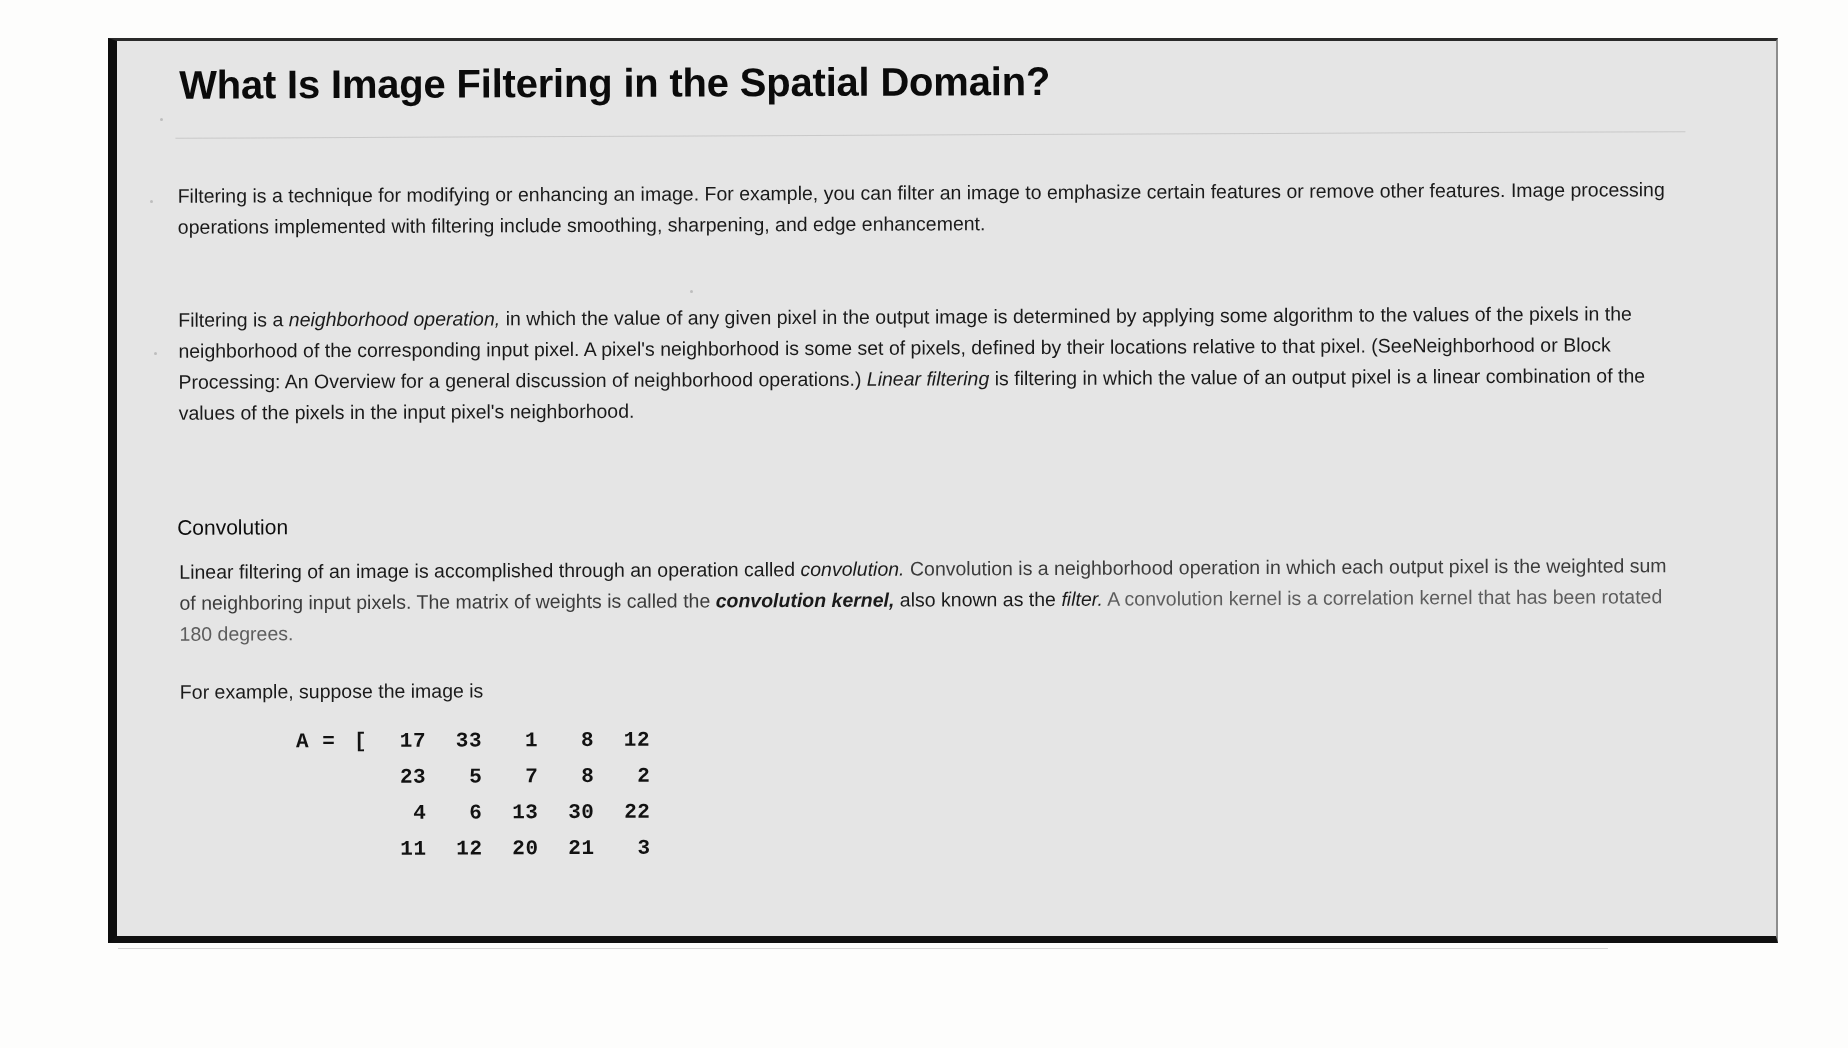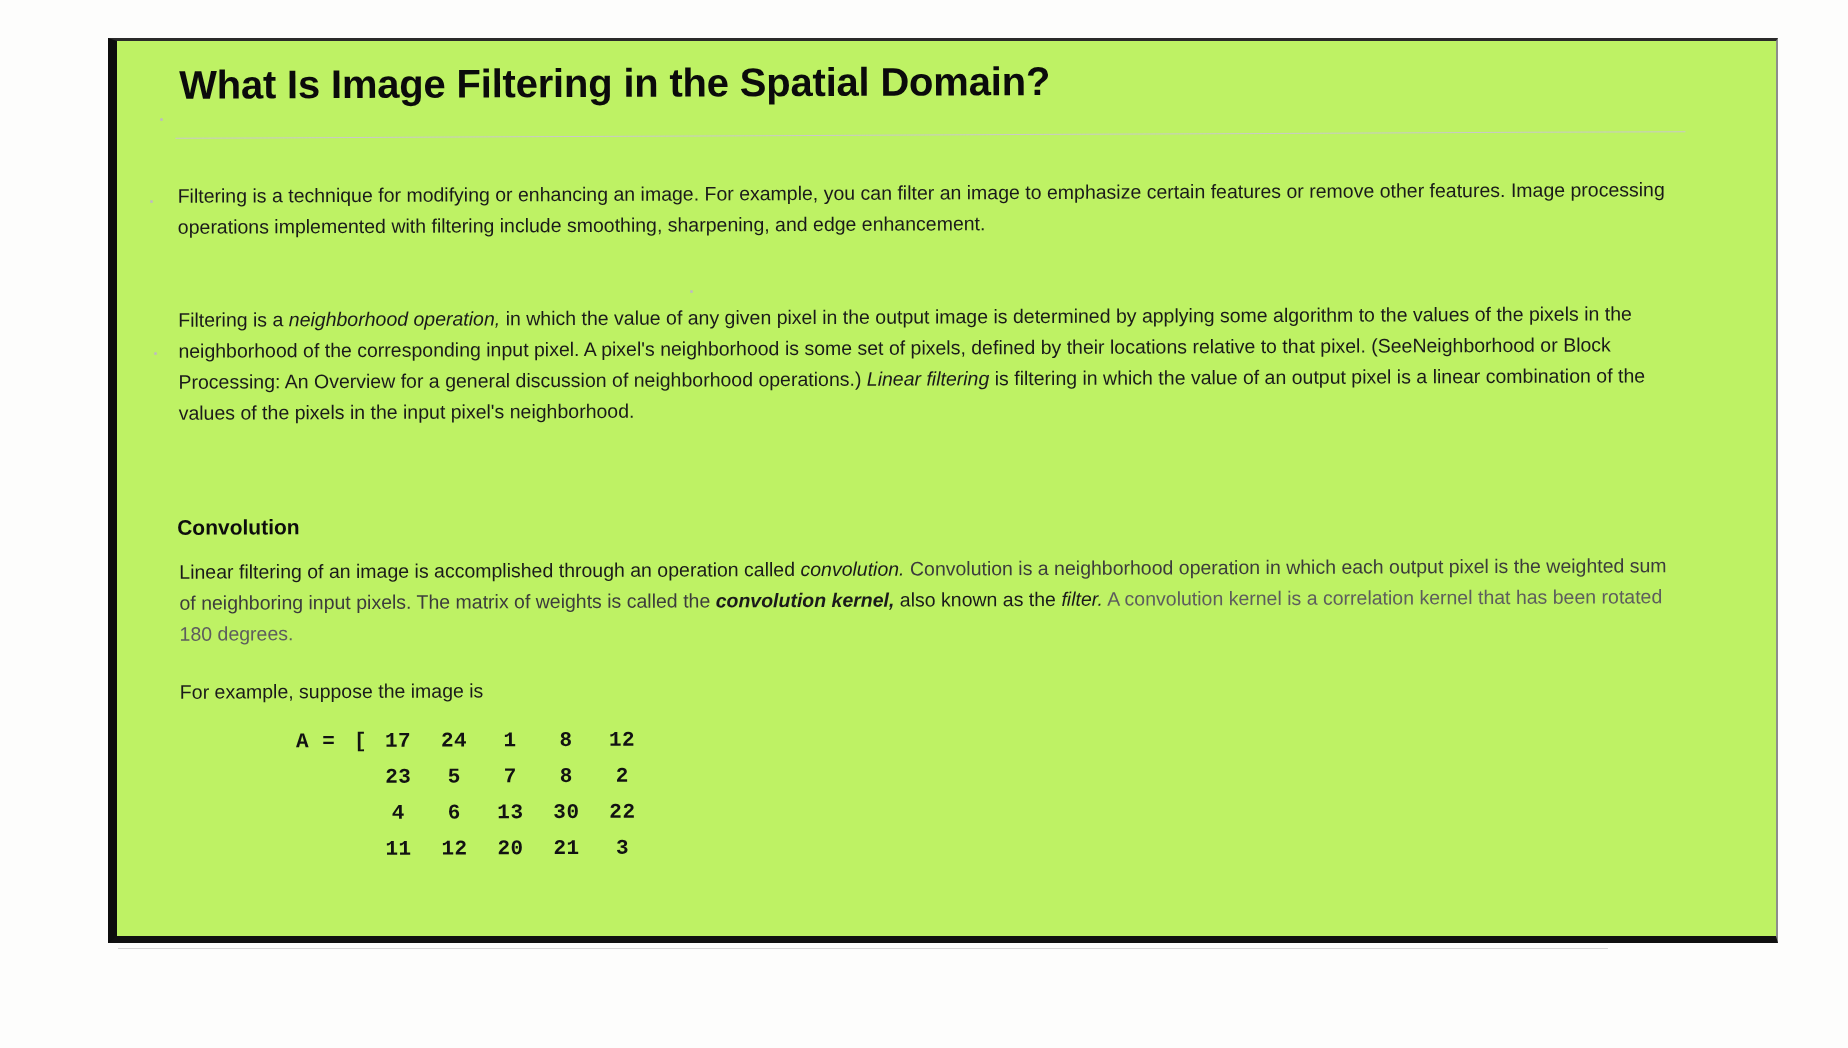--- a/index.html
+++ b/index.html
@@ -24,21 +24,21 @@
     background: #fdfdfc;
   }
 
   
   .slide-frame {
     position: absolute;
     left: 108px;
     top: 38px;
     width: 1670px;
     height: 905px;
-    background: #bef264;
+    background: #e5e5e5;
     box-sizing: border-box;
     border-left: 9px solid #0d0d0d;
     border-top: 3px solid #2a2a2a;
     border-right: 2px solid #8d8d8d;
     border-bottom: 7px solid #101010;
     box-shadow: 0 0 0 0 transparent;
   }
   
   .slide-inner {
     position: relative;
@@ -80,21 +80,21 @@
   .para .i-bold { font-weight: bold; text-align: center; }
 
   #p1 { top: 140px; }
   #p2 { top: 264px; }
 
   .subhead {
     position: absolute;
     left: 58px;
     top: 475px;
     font-size: 21px;
-    font-weight: bold;
+    font-weight: normal;
     color: #0d0d0d;
   }
 
   #p3 { top: 516px; }
   #p4 { top: 636px; }
 
   
   .fade-1 { color: #3c3c3c; }
   .fade-2 { color: #5d5d5d; }
 
@@ -117,21 +117,21 @@
     display: inline-block;
     width: 58px;
   }
   .matrix-open {
     display: inline-block;
     width: 16px;
   }
   .m-cell {
     display: inline-block;
     width: 56px;
-    text-align: center;
+    text-align: right;
   }
   .dot { position: absolute; width: 3px; height: 3px; background: #bdbdbd; border-radius: 50%; }
   .bottom-line {
     position: absolute;
     left: 118px;
     top: 948px;
     width: 1490px;
     height: 1px;
     background: #d5d5d5;
   }
@@ -155,21 +155,21 @@
 
       <div class="subhead">Convolution</div>
 
       <div class="para" id="p3">
         <span>Linear filtering of an image is accomplished through an operation called </span><em>convolution.</em><span class="fade-1"> Convolution is a neighborhood operation in which each output pixel is the weighted sum of neighboring input pixels. The matrix of weights is called the </span><em class="i-bold">convolution kernel,</em><span> also known as the </span><em>filter.</em><span class="fade-2"> A convolution kernel is a correlation kernel that has been rotated 180 degrees.</span>
       </div>
 
       <div class="para" id="p4">For example, suppose the image is</div>
 
       <div class="matrix">
-        <span class="matrix-row"><span class="matrix-label">A =</span><span class="matrix-open">[</span><span class="m-cell">17</span><span class="m-cell">24</span><span class="m-cell">1</span><span class="m-cell">8</span><span class="m-cell">12</span></span>
+        <span class="matrix-row"><span class="matrix-label">A =</span><span class="matrix-open">[</span><span class="m-cell">17</span><span class="m-cell">33</span><span class="m-cell">1</span><span class="m-cell">8</span><span class="m-cell">12</span></span>
         <span class="matrix-row"><span class="matrix-label"></span><span class="matrix-open"></span><span class="m-cell">23</span><span class="m-cell">5</span><span class="m-cell">7</span><span class="m-cell">8</span><span class="m-cell">2</span></span>
         <span class="matrix-row"><span class="matrix-label"></span><span class="matrix-open"></span><span class="m-cell">4</span><span class="m-cell">6</span><span class="m-cell">13</span><span class="m-cell">30</span><span class="m-cell">22</span></span>
         <span class="matrix-row"><span class="matrix-label"></span><span class="matrix-open"></span><span class="m-cell">11</span><span class="m-cell">12</span><span class="m-cell">20</span><span class="m-cell">21</span><span class="m-cell">3</span></span>
       </div>
 
     </div>
   </div>
 
   <div class="bottom-line"></div>
   <div class="dot" style="left:160px; top:118px;"></div>

